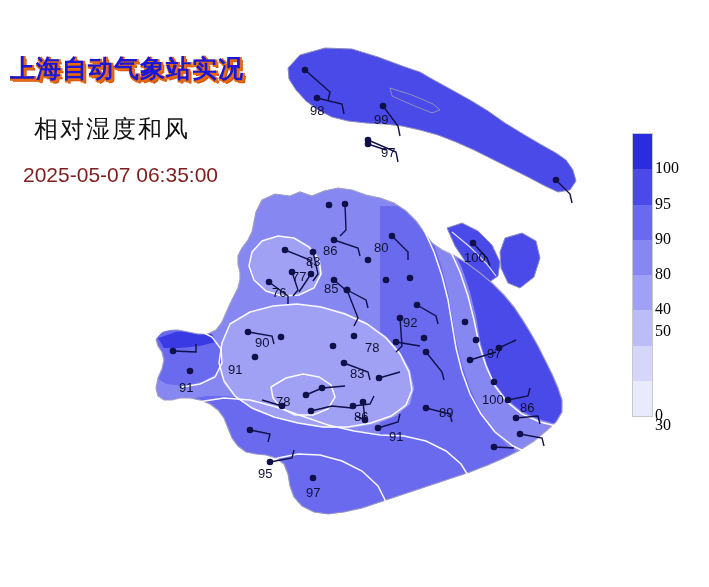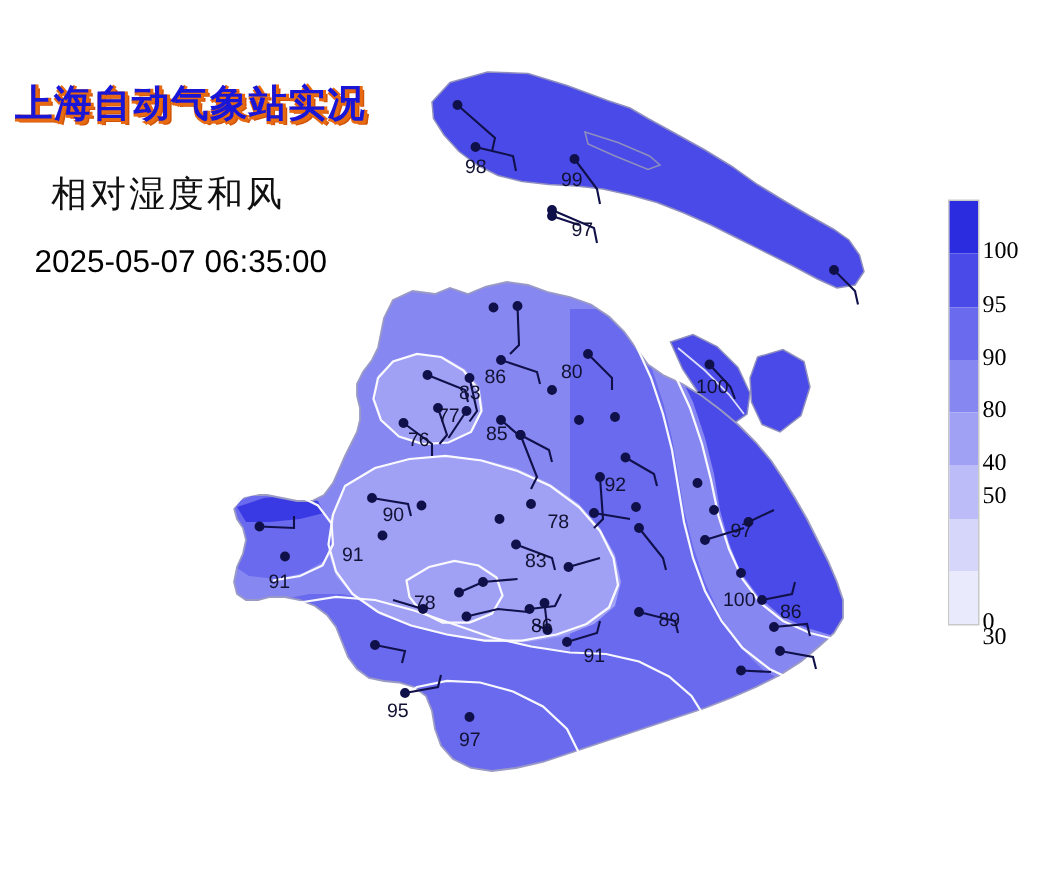--- a/index.html
+++ b/index.html
@@ -51,21 +51,21 @@
     color: #101010;
     letter-spacing: 2px;
     white-space: nowrap;
   }
   #timestamp {
     position: absolute;
     left: 23px;
     top: 163px;
     font-family: "Liberation Sans", sans-serif;
     font-size: 21px;
-    color: #000000;
+    color: #7f1d1d;
     letter-spacing: 0px;
     white-space: nowrap;
   }
 
   
   #map-wrap {
     position: absolute;
     left: 0;
     top: 0;
     width: 625px;

